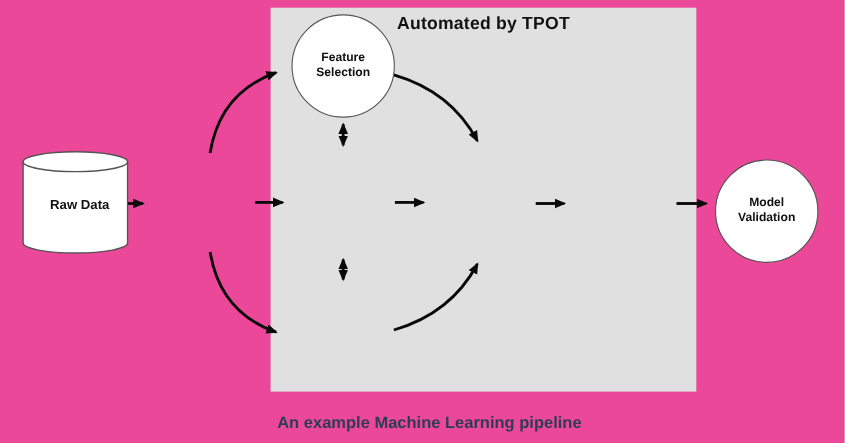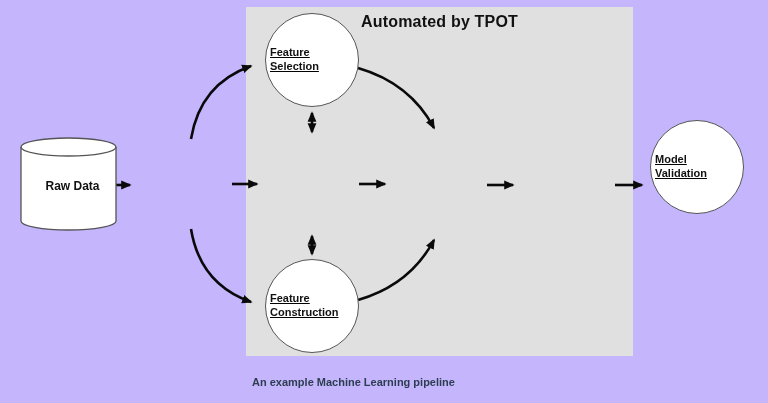--- a/index.html
+++ b/index.html
@@ -5,21 +5,21 @@
   html, body {
     margin: 0;
     padding: 0;
     background: #ffffff;
     font-family: "Liberation Sans", sans-serif;
   }
   .stage {
     position: relative;
     width: 768px;
     height: 403px;
-    background: #c4b5fd;
+    background: #ec4899;
     overflow: hidden;
   }
   .auto-box {
     position: absolute;
     left: 246px;
     top: 7px;
     width: 387px;
     height: 349px;
     background: #e0e0e0;
   }
@@ -40,22 +40,21 @@
     top: 0;
     width: 768px;
     height: 403px;
   }
   .node {
     position: absolute;
     box-sizing: border-box;
     display: flex;
     align-items: center;
     justify-content: center;
-    text-align: left;
-    text-decoration: underline;
+    text-align: center;
   }
   .node.circle {
     width: 94px;
     height: 94px;
     border-radius: 50%;
     background: #ffffff;
     border: 1.3px solid #555555;
   }
   .node-label {
     display: block;
@@ -77,21 +76,21 @@
     left: 0;
     top: 42px;
     width: 97px;
     text-align: center;
     font-size: 12px;
   }
   .caption {
     position: absolute;
     left: 252px;
     top: 376px;
-    font-size: 11px;
+    font-size: 15px;
     font-weight: bold;
     color: #2d3e50;
     white-space: nowrap;
   }
 </style>
 </head>
 <body>
 
 <div class="stage">
 
@@ -126,25 +125,22 @@
     </svg>
     <span class="node-label">Raw Data</span>
   </div>
 
 
   <div class="node circle" style="left:265px; top:13px;">
     <span class="node-label">Feature Selection</span>
   </div>
 
 
-  <div class="node circle" style="left:265px; top:259px;">
-    <span class="node-label">Feature Construction</span>
-  </div>
 
 
 
-  <div class="node circle" style="left:650px; top:120px;">
+  <div class="node circle" style="left:650px; top:145px;">
     <span class="node-label">Model Validation</span>
   </div>
 
   <div class="caption">An example Machine Learning pipeline</div>
 
 </div>
 
 </body></html>

